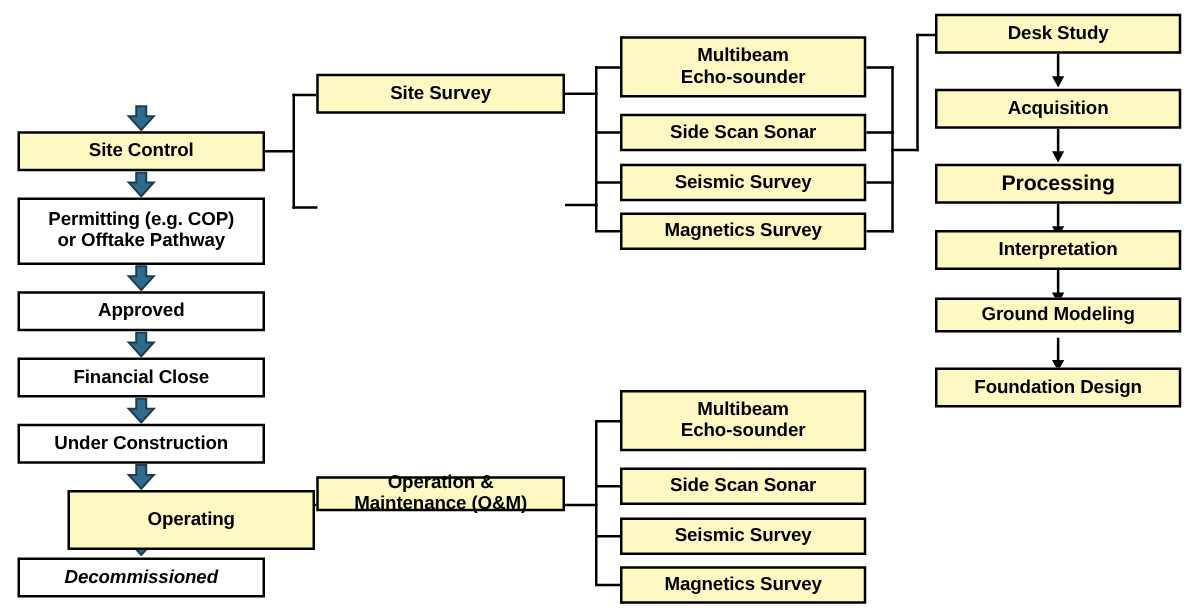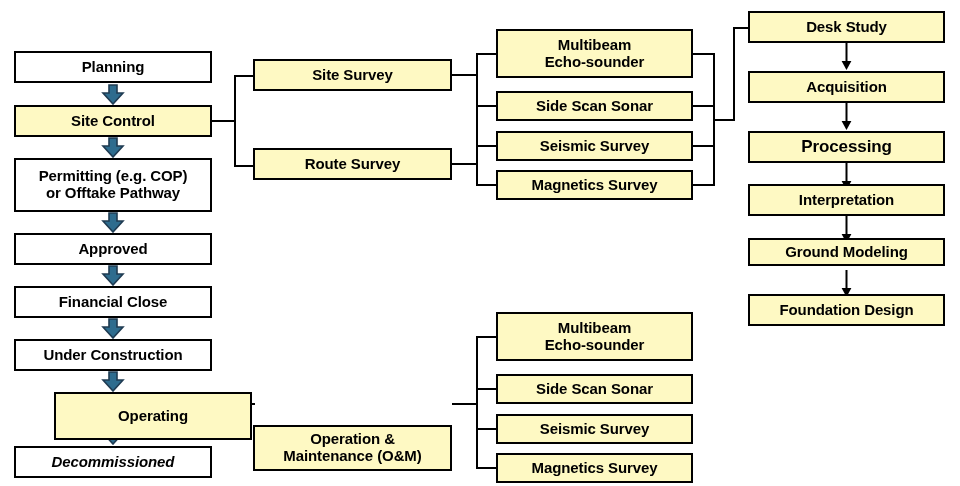--- a/index.html
+++ b/index.html
@@ -56,23 +56,20 @@
     position: absolute;
     z-index: 2;
   }
   .thinarrow svg { display: block; }
 </style>
 </head>
 <body>
 
 <div id="canvas">
 
-  <div class="node white" style="left:14px; top:51px; width:198px; height:32px; font-size:15px;">
-    <span class="lbl">Planning</span>
-  </div>
 
   <div class="blockarrow" style="left:101px; top:84px;">
     <svg width="24" height="21" viewBox="0 0 24 21">
       <polygon points="8,1 16,1 16,9 22,9 12,20 2,9 8,9" fill="#2E6C8E" stroke="#1F3B52" stroke-width="1.6" stroke-linejoin="miter"></polygon>
     </svg>
   </div>
 
   <div class="node gold" style="left:14px; top:105px; width:198px; height:32px; font-size:15px;">
     <span class="lbl">Site Control</span>
   </div>
@@ -142,23 +139,20 @@
 
   <div class="ln h" style="left:212px; top:120px; width:24px;"></div>
   <div class="ln v" style="left:234px; top:75px;  height:92px;"></div>
   <div class="ln h" style="left:234px; top:75px;  width:20px;"></div>
   <div class="ln h" style="left:234px; top:165px; width:20px;"></div>
 
   <div class="node gold" style="left:253px; top:59px; width:199px; height:32px; font-size:15px;">
     <span class="lbl">Site Survey</span>
   </div>
 
-  <div class="node gold" style="left:253px; top:148px; width:199px; height:32px; font-size:15px;">
-    <span class="lbl">Route Survey</span>
-  </div>
 
   <div class="ln h" style="left:452px; top:74px;  width:26px;"></div>
   <div class="ln h" style="left:452px; top:163px; width:26px;"></div>
   <div class="ln v" style="left:476px; top:53px;  height:132px;"></div>
   <div class="ln h" style="left:476px; top:53px;  width:22px;"></div>
   <div class="ln h" style="left:476px; top:105px; width:22px;"></div>
   <div class="ln h" style="left:476px; top:145px; width:22px;"></div>
   <div class="ln h" style="left:476px; top:184px; width:22px;"></div>
 
   <div class="node gold" style="left:496px; top:29px; width:197px; height:49px; font-size:15px;">
@@ -243,21 +237,21 @@
       <polygon points="6.5,27 1.6,18 11.4,18" fill="#000"></polygon>
     </svg>
   </div>
 
   <div class="node gold" style="left:748px; top:294px; width:197px; height:32px; font-size:15px;">
     <span class="lbl">Foundation Design</span>
   </div>
 
   <div class="ln h" style="left:212px; top:403px; width:43px;"></div>
 
-  <div class="node gold" style="left:253px; top:381px; width:199px; height:46px; font-size:15px;margin-top:44px;">
+  <div class="node gold" style="left:253px; top:381px; width:199px; height:28px; font-size:15px;">
     <span class="lbl">
       <span>Operation &amp;</span>
       <span>Maintenance (O&amp;M)</span>
     </span>
   </div>
 
   <div class="ln h" style="left:452px; top:403px; width:26px;"></div>
   <div class="ln v" style="left:476px; top:336px; height:132px;"></div>
   <div class="ln h" style="left:476px; top:336px; width:22px;"></div>
   <div class="ln h" style="left:476px; top:388px; width:22px;"></div>

